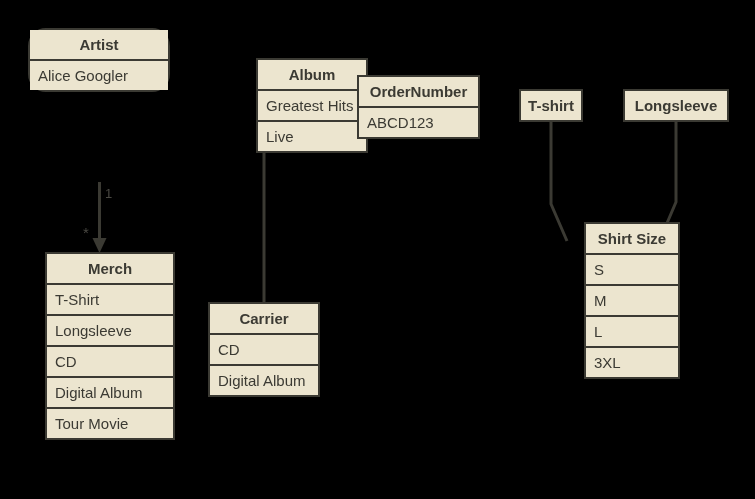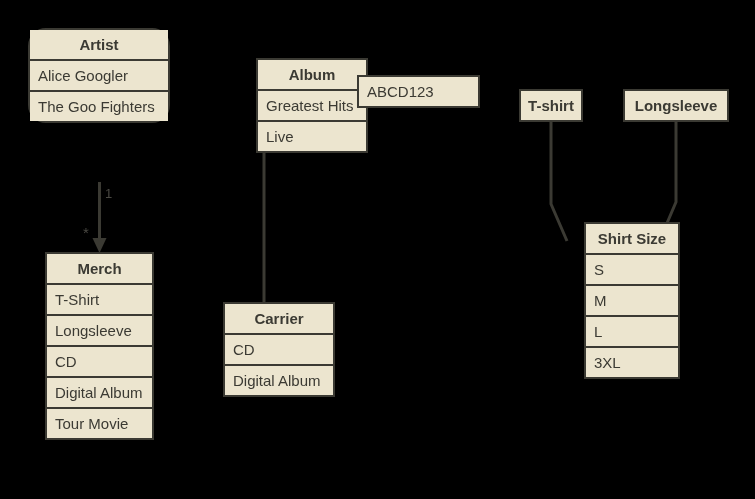--- a/index.html
+++ b/index.html
@@ -68,51 +68,51 @@
 
     <polyline points="676,122 676,202 659,242" fill="none" stroke="#3b3a33" stroke-width="3"></polyline>
   </svg>
 
   <span class="edge-label" style="left:105px; top:187px;">1</span>
   <span class="edge-label" style="left:83px; top:226px; font-size:15px;">*</span>
 
   <div class="entity" style="left:28px; top:28px; width:142px;border-radius:18px;">
     <div class="cell header">Artist</div>
     <div class="cell">Alice Googler</div>
-    <div class="cell">The Goo Fighters</div>
   </div>
 
   <div class="entity" style="left:208px; top:58px; width:112px;margin-left:48px;">
     <div class="cell header">Album</div>
     <div class="cell">Greatest Hits</div>
     <div class="cell">Live</div>
   </div>
 
   <div class="entity" style="left:357px; top:75px; width:123px;">
+    <div class="cell header">OrderNumber</div>
     <div class="cell">ABCD123</div>
   </div>
 
   <div class="entity" style="left:519px; top:89px; width:64px;">
     <div class="cell header">T-shirt</div>
   </div>
 
   <div class="entity" style="left:623px; top:89px; width:106px;">
     <div class="cell header">Longsleeve</div>
   </div>
 
-  <div class="entity" style="left:45px; top:252px; width:109px;">
+  <div class="entity" style="left:45px; top:252px; width:130px;">
     <div class="cell header">Merch</div>
     <div class="cell">T-Shirt</div>
     <div class="cell">Longsleeve</div>
     <div class="cell">CD</div>
     <div class="cell">Digital Album</div>
     <div class="cell">Tour Movie</div>
   </div>
 
-  <div class="entity" style="left:208px; top:302px; width:112px;margin-left:15px;">
+  <div class="entity" style="left:208px; top:302px; width:112px;">
     <div class="cell header">Carrier</div>
     <div class="cell">CD</div>
     <div class="cell">Digital Album</div>
   </div>
 
   <div class="entity" style="left:584px; top:222px; width:96px;">
     <div class="cell header">Shirt Size</div>
     <div class="cell">S</div>
     <div class="cell">M</div>
     <div class="cell">L</div>

